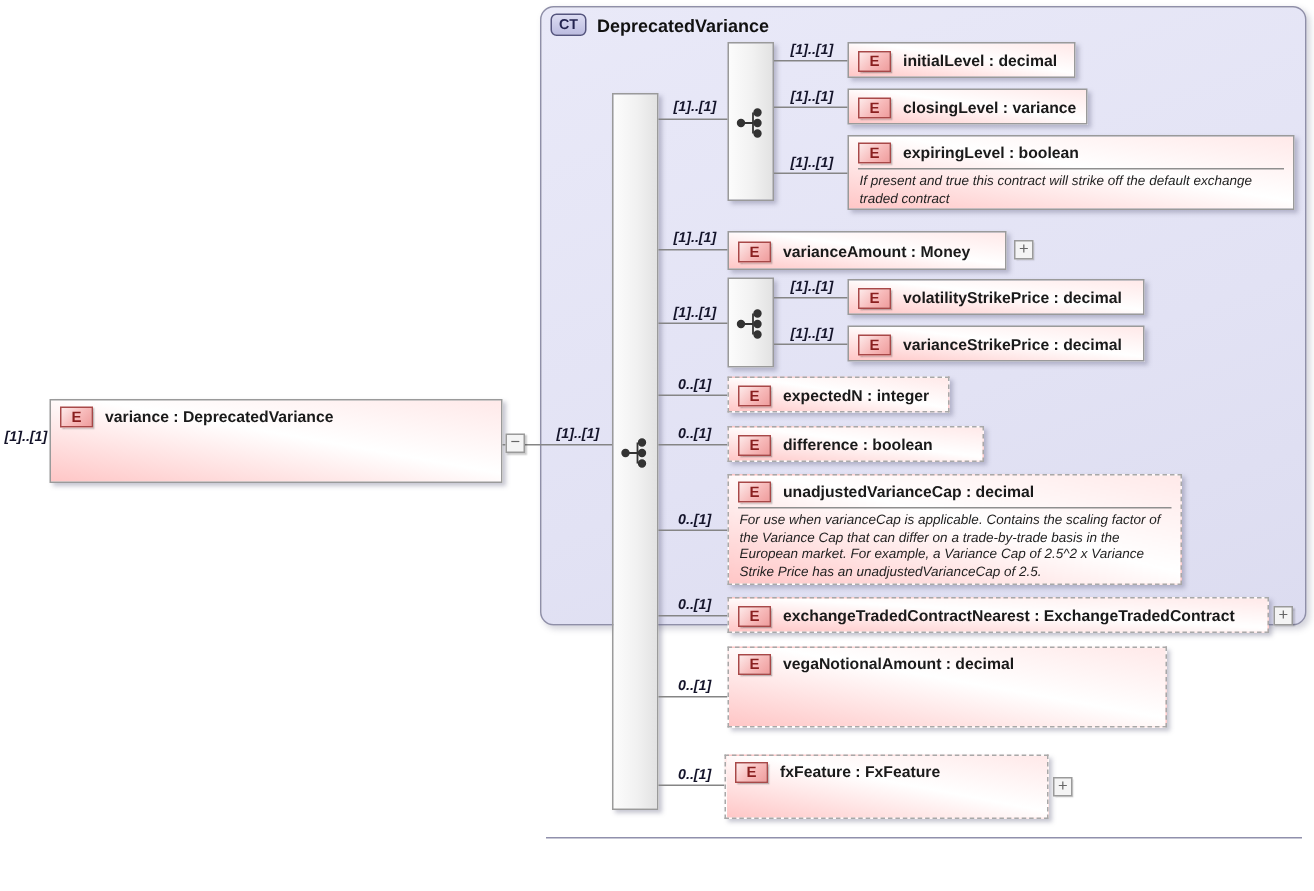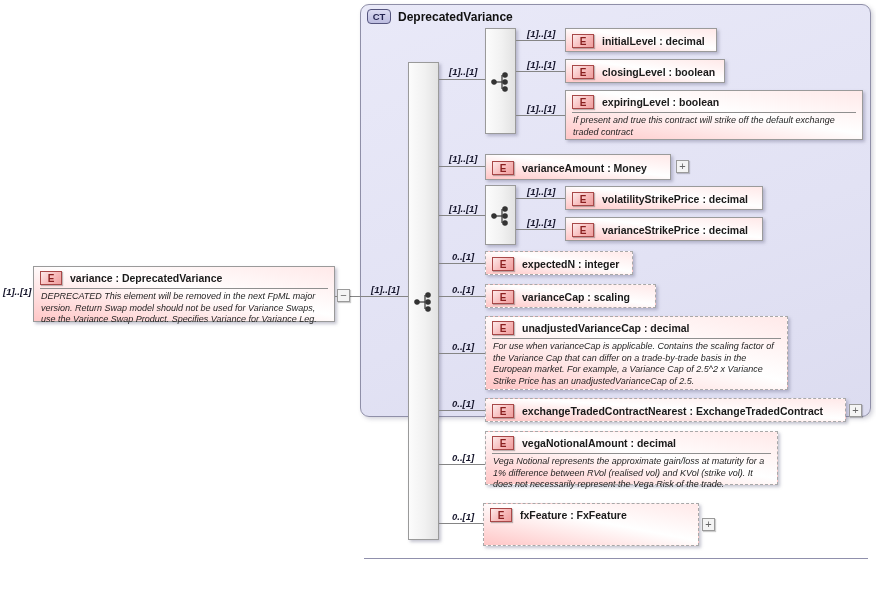--- a/index.html
+++ b/index.html
@@ -81,21 +81,20 @@
     </div>
     <div class="ct-doc-divider"></div>
   </div>
 
   <span class="card" style="left:3px;top:286px;">[1]..[1]</span>
   <div class="box" style="left:33px;top:266px;width:302px;height:56px;">
     <div class="trow short">
       <span class="ebadge">E</span>
       <span class="etitle">variance : DeprecatedVariance</span>
     </div>
-    <div class="edoc">DEPRECATED This element will be removed in the next FpML major version. Return Swap model should not be used for Variance Swaps, use the Variance Swap Product. Specifies Variance for Variance Leg.</div>
   </div>
 
   <div class="hline" style="left:335px;top:296px;width:73px;"></div>
   <div class="toggle" style="left:337px;top:289px;">−</div>
   <span class="card" style="left:371px;top:284px;">[1]..[1]</span>
 
   <div class="gbar" style="left:408px;top:62px;width:31px;height:478px;">
     <svg width="22" height="26" viewBox="0 0 22 26" style="left:4px;top:226px;">
       <g stroke="#333" stroke-width="1.2" fill="#333">
         <circle cx="4" cy="13" r="2.2"></circle>
@@ -130,21 +129,21 @@
       <span class="ebadge">E</span>
       <span class="etitle">initialLevel : decimal</span>
     </div>
   </div>
 
   <div class="hline" style="left:516px;top:71px;width:49px;"></div>
   <span class="card" style="left:527px;top:59px;">[1]..[1]</span>
   <div class="box" style="left:565px;top:59px;width:160px;height:24px;">
     <div class="trow">
       <span class="ebadge">E</span>
-      <span class="etitle">closingLevel : boolean</span>
+      <span class="etitle">closingLevel : variance</span>
     </div>
   </div>
 
   <div class="hline" style="left:516px;top:115px;width:49px;"></div>
   <span class="card" style="left:527px;top:103px;">[1]..[1]</span>
   <div class="box" style="left:565px;top:90px;width:298px;height:50px;">
     <div class="trow short">
       <span class="ebadge">E</span>
       <span class="etitle">expiringLevel : boolean</span>
     </div>
@@ -201,21 +200,21 @@
       <span class="ebadge">E</span>
       <span class="etitle">expectedN : integer</span>
     </div>
   </div>
 
   <div class="hline" style="left:439px;top:296px;width:46px;"></div>
   <span class="card" style="left:452px;top:284px;">0..[1]</span>
   <div class="box dashed" style="left:485px;top:284px;width:171px;height:24px;">
     <div class="trow">
       <span class="ebadge">E</span>
-      <span class="etitle">varianceCap : scaling</span>
+      <span class="etitle">difference : boolean</span>
     </div>
   </div>
 
   <div class="hline" style="left:439px;top:353px;width:46px;"></div>
   <span class="card" style="left:452px;top:341px;">0..[1]</span>
   <div class="box dashed" style="left:485px;top:316px;width:303px;height:74px;">
     <div class="trow short">
       <span class="ebadge">E</span>
       <span class="etitle">unadjustedVarianceCap : decimal</span>
     </div>
@@ -232,21 +231,20 @@
   </div>
   <div class="toggle" style="left:849px;top:404px;">+</div>
 
   <div class="hline" style="left:439px;top:464px;width:46px;"></div>
   <span class="card" style="left:452px;top:452px;">0..[1]</span>
   <div class="box dashed" style="left:485px;top:431px;width:293px;height:54px;">
     <div class="trow short">
       <span class="ebadge">E</span>
       <span class="etitle">vegaNotionalAmount : decimal</span>
     </div>
-    <div class="edoc">Vega Notional represents the approximate gain/loss at maturity for a 1% difference between RVol (realised vol) and KVol (strike vol). It does not necessarily represent the Vega Risk of the trade.</div>
   </div>
 
   <div class="hline" style="left:439px;top:523px;width:44px;"></div>
   <span class="card" style="left:452px;top:511px;">0..[1]</span>
   <div class="box dashed" style="left:483px;top:503px;width:216px;height:43px;">
     <div class="trow short">
       <span class="ebadge">E</span>
       <span class="etitle">fxFeature : FxFeature</span>
     </div>
   </div>

